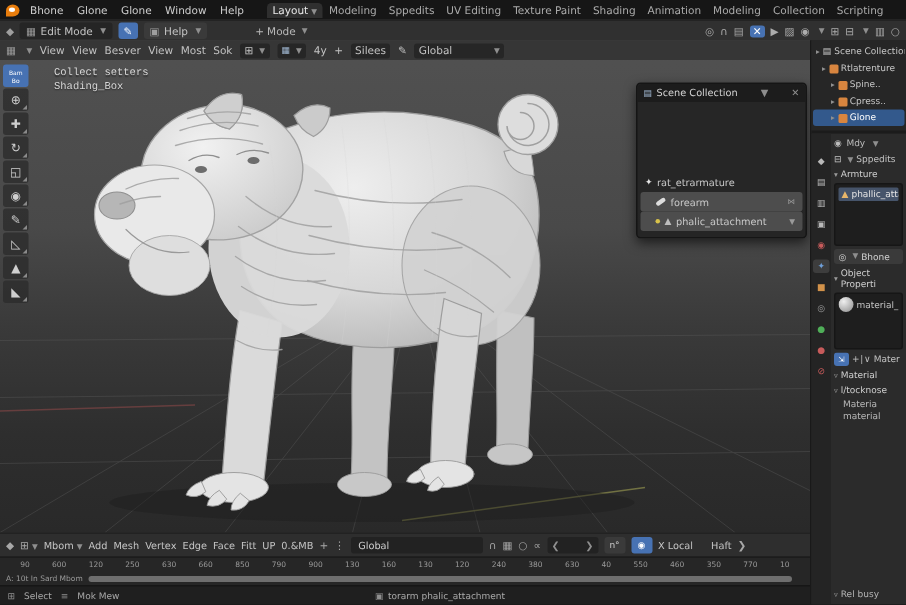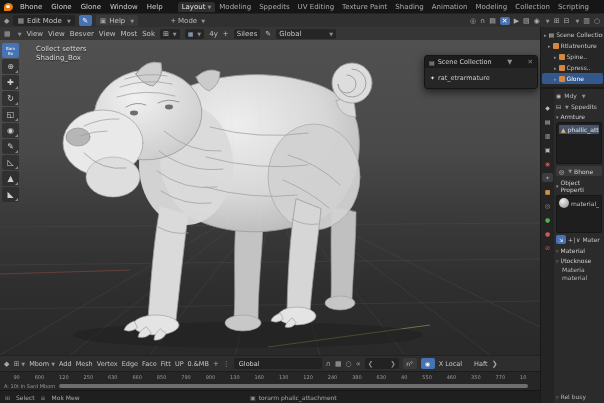--- a/index.html
+++ b/index.html
@@ -46,41 +46,41 @@
   
   .viewport { position:relative; flex:1; overflow:hidden;
               background:linear-gradient(#515151 0%, #494949 38%, #3a3a3a 58%, #2e2e2e 80%, #292929 100%); }
   .vp-header { position:absolute; left:0; top:0; right:0; height:13px; background:#333333e6;
                display:flex; align-items:center; gap:5px; padding:0 4px; z-index:5; }
   .vp-menu { color:#c2c2c2; white-space:nowrap;text-align:center; }
   .vp-pill { background:#262626; border-radius:2px; height:10px; display:flex; align-items:center;
              gap:2px; padding:0 3px; }
   .vp-pill.wide { min-width:60px; }
   .vp-overlay-text { position:absolute; left:36px; top:18px; color:#d9d9d9; font-size:7px;
-                     line-height:9px; z-index:4; text-shadow:0 1px 1px #0008; }
+                     line-height:9px; z-index:4; text-shadow:0 1px 1px #0008;font-family:Liberation Mono, monospace; }
 
   
   .tool-shelf { position:absolute; left:2px; top:16px; width:17px; display:flex;
                 flex-direction:column; gap:1px; z-index:6; }
   .shelf-btn { width:17px; height:15px; background:#2c2c2ccc; border-radius:2px;
                display:flex; align-items:center; justify-content:center; color:#cfcfcf;
                font-size:8px; position:relative; }
   .shelf-btn.active { background:#4772b3; color:#fff; font-size:4px; flex-direction:column;
                       line-height:5px; }
   .shelf-btn .tri { position:absolute; right:1px; bottom:1px; width:0; height:0;
                     border-left:3px solid transparent; border-bottom:3px solid #8a8a8a; }
 
   
   .float-panel { position:absolute; right:2px; top:28px; width:114px; z-index:7;
                  background:#242424f2; border:1px solid #151515; border-radius:3px;
                  box-shadow:0 3px 8px #0009; font-size:6.5px; }
   .fp-header { height:12px; background:#1c1c1c; border-radius:3px 3px 0 0; display:flex;
                align-items:center; gap:3px; padding:0 4px; color:#d2d2d2; }
   .fp-header .x { margin-left:auto; color:#8d8d8d; }
-  .fp-body { padding:3px 0 4px; }
+  .fp-body { padding:3px 0 4px;margin-top:44px; }
   .fp-row { height:13px; display:flex; align-items:center; gap:3px; padding:0 5px; color:#c9c9c9;}
   .fp-row.indent2 { padding-left:22px; }
   .fp-row.hl { background:#4d4d4d; border-radius:2px; margin:0 2px; padding-left:10px;}
   .fp-row .rt { margin-left:auto; color:#9a9a9a; font-size:5px;}
   .ic-armature { color:#e6e6e6; font-size:6px; }
   .ic-bone { display:inline-block; width:7px; height:3px; background:#dcdcdc; border-radius:2px;
              transform:rotate(-35deg); }
   .ic-mesh { color:#bdbdbd; font-size:6px; }
   .dot-y { width:3px; height:3px; border-radius:50%; background:#d8c24a; flex:none;}
 
@@ -380,20 +380,31 @@
           <div class="fp-header">
             <span class="mini-ico">▤</span>
             <span>Scene Collection</span>
             <span class="x">▼</span>
             <span class="x">✕</span>
           </div>
           <div class="fp-body">
             <div class="fp-row">
               <span class="ic-armature">✦</span>
               <span>rat_etrarmature</span>
+            </div>
+            <div class="fp-row hl">
+              <span class="ic-bone"></span>
+              <span>forearm</span>
+              <span class="rt">⋈</span>
+            </div>
+            <div class="fp-row hl">
+              <span class="dot-y"></span>
+              <span class="ic-mesh">▲</span>
+              <span>phalic_attachment</span>
+              <span class="rt">▼</span>
             </div>
           </div>
         </div>
       </div>
 
       <div class="bottom-toolbar">
         <span class="bt-ico">◆</span>
         <span class="bt-ico">⊞<span class="caret">▼</span></span>
         <span class="bt-menu"><span>Mbom</span><span class="caret">▼</span></span>
         <span class="bt-menu">Add</span>

